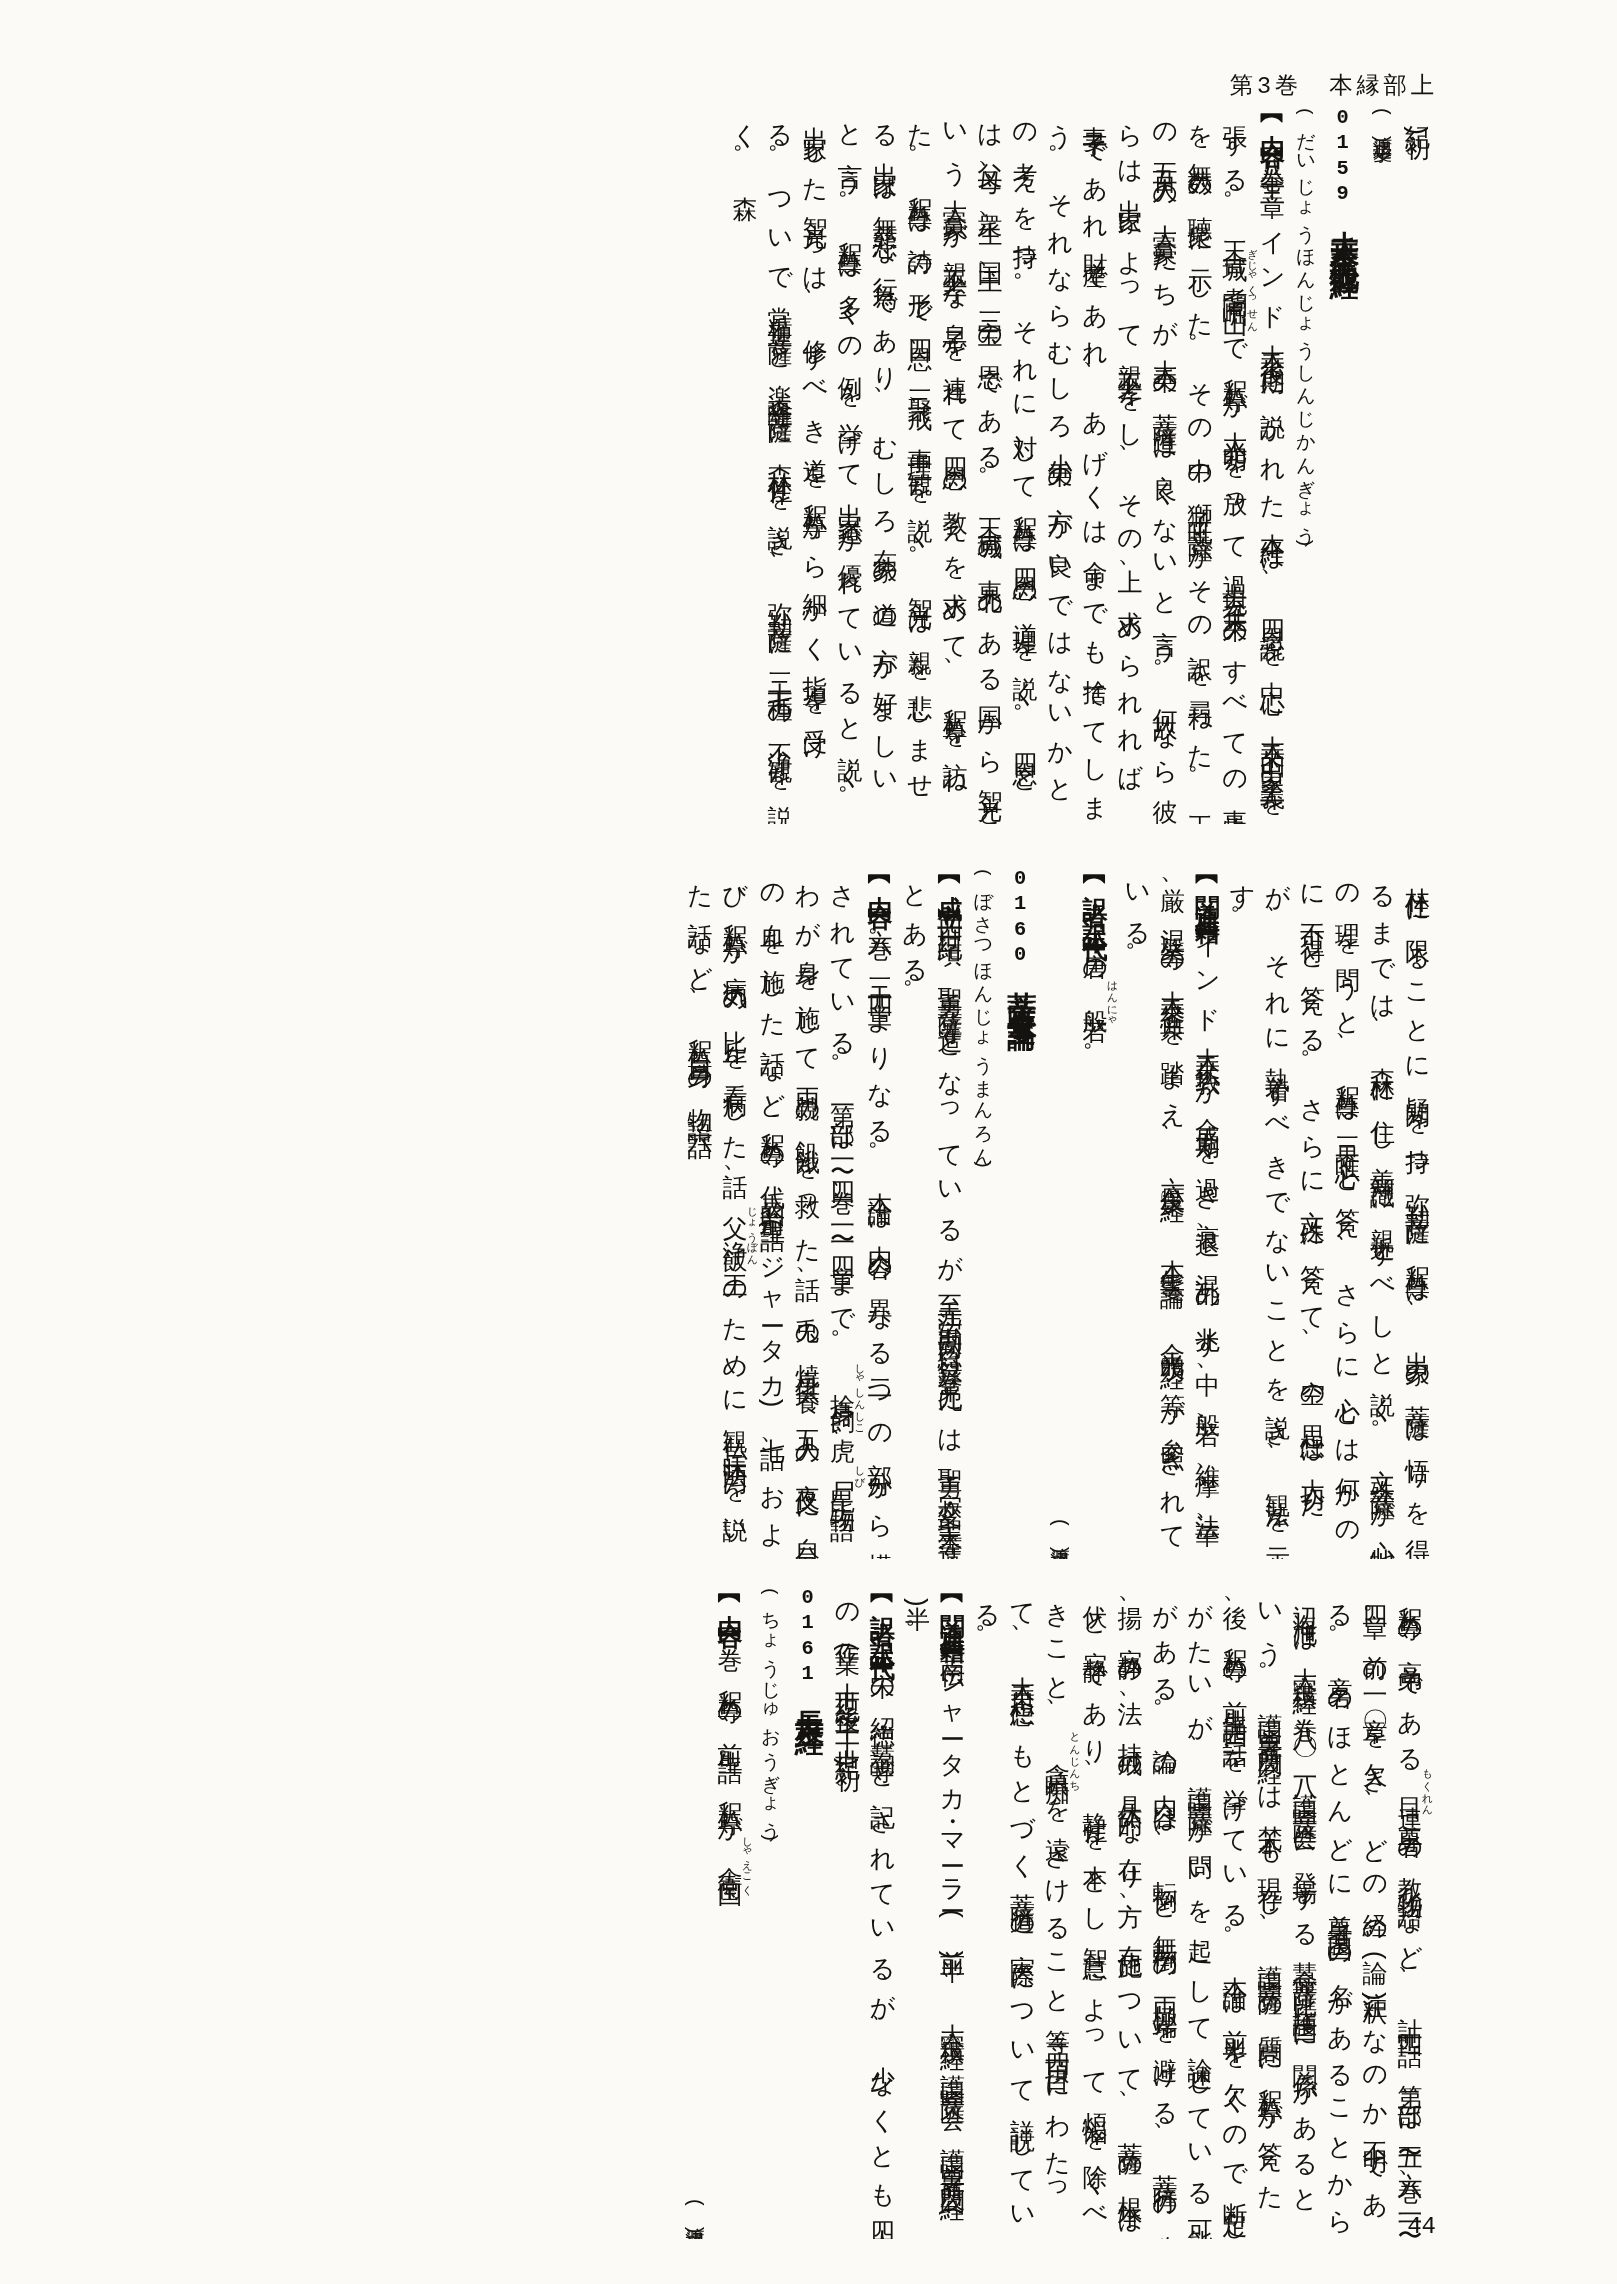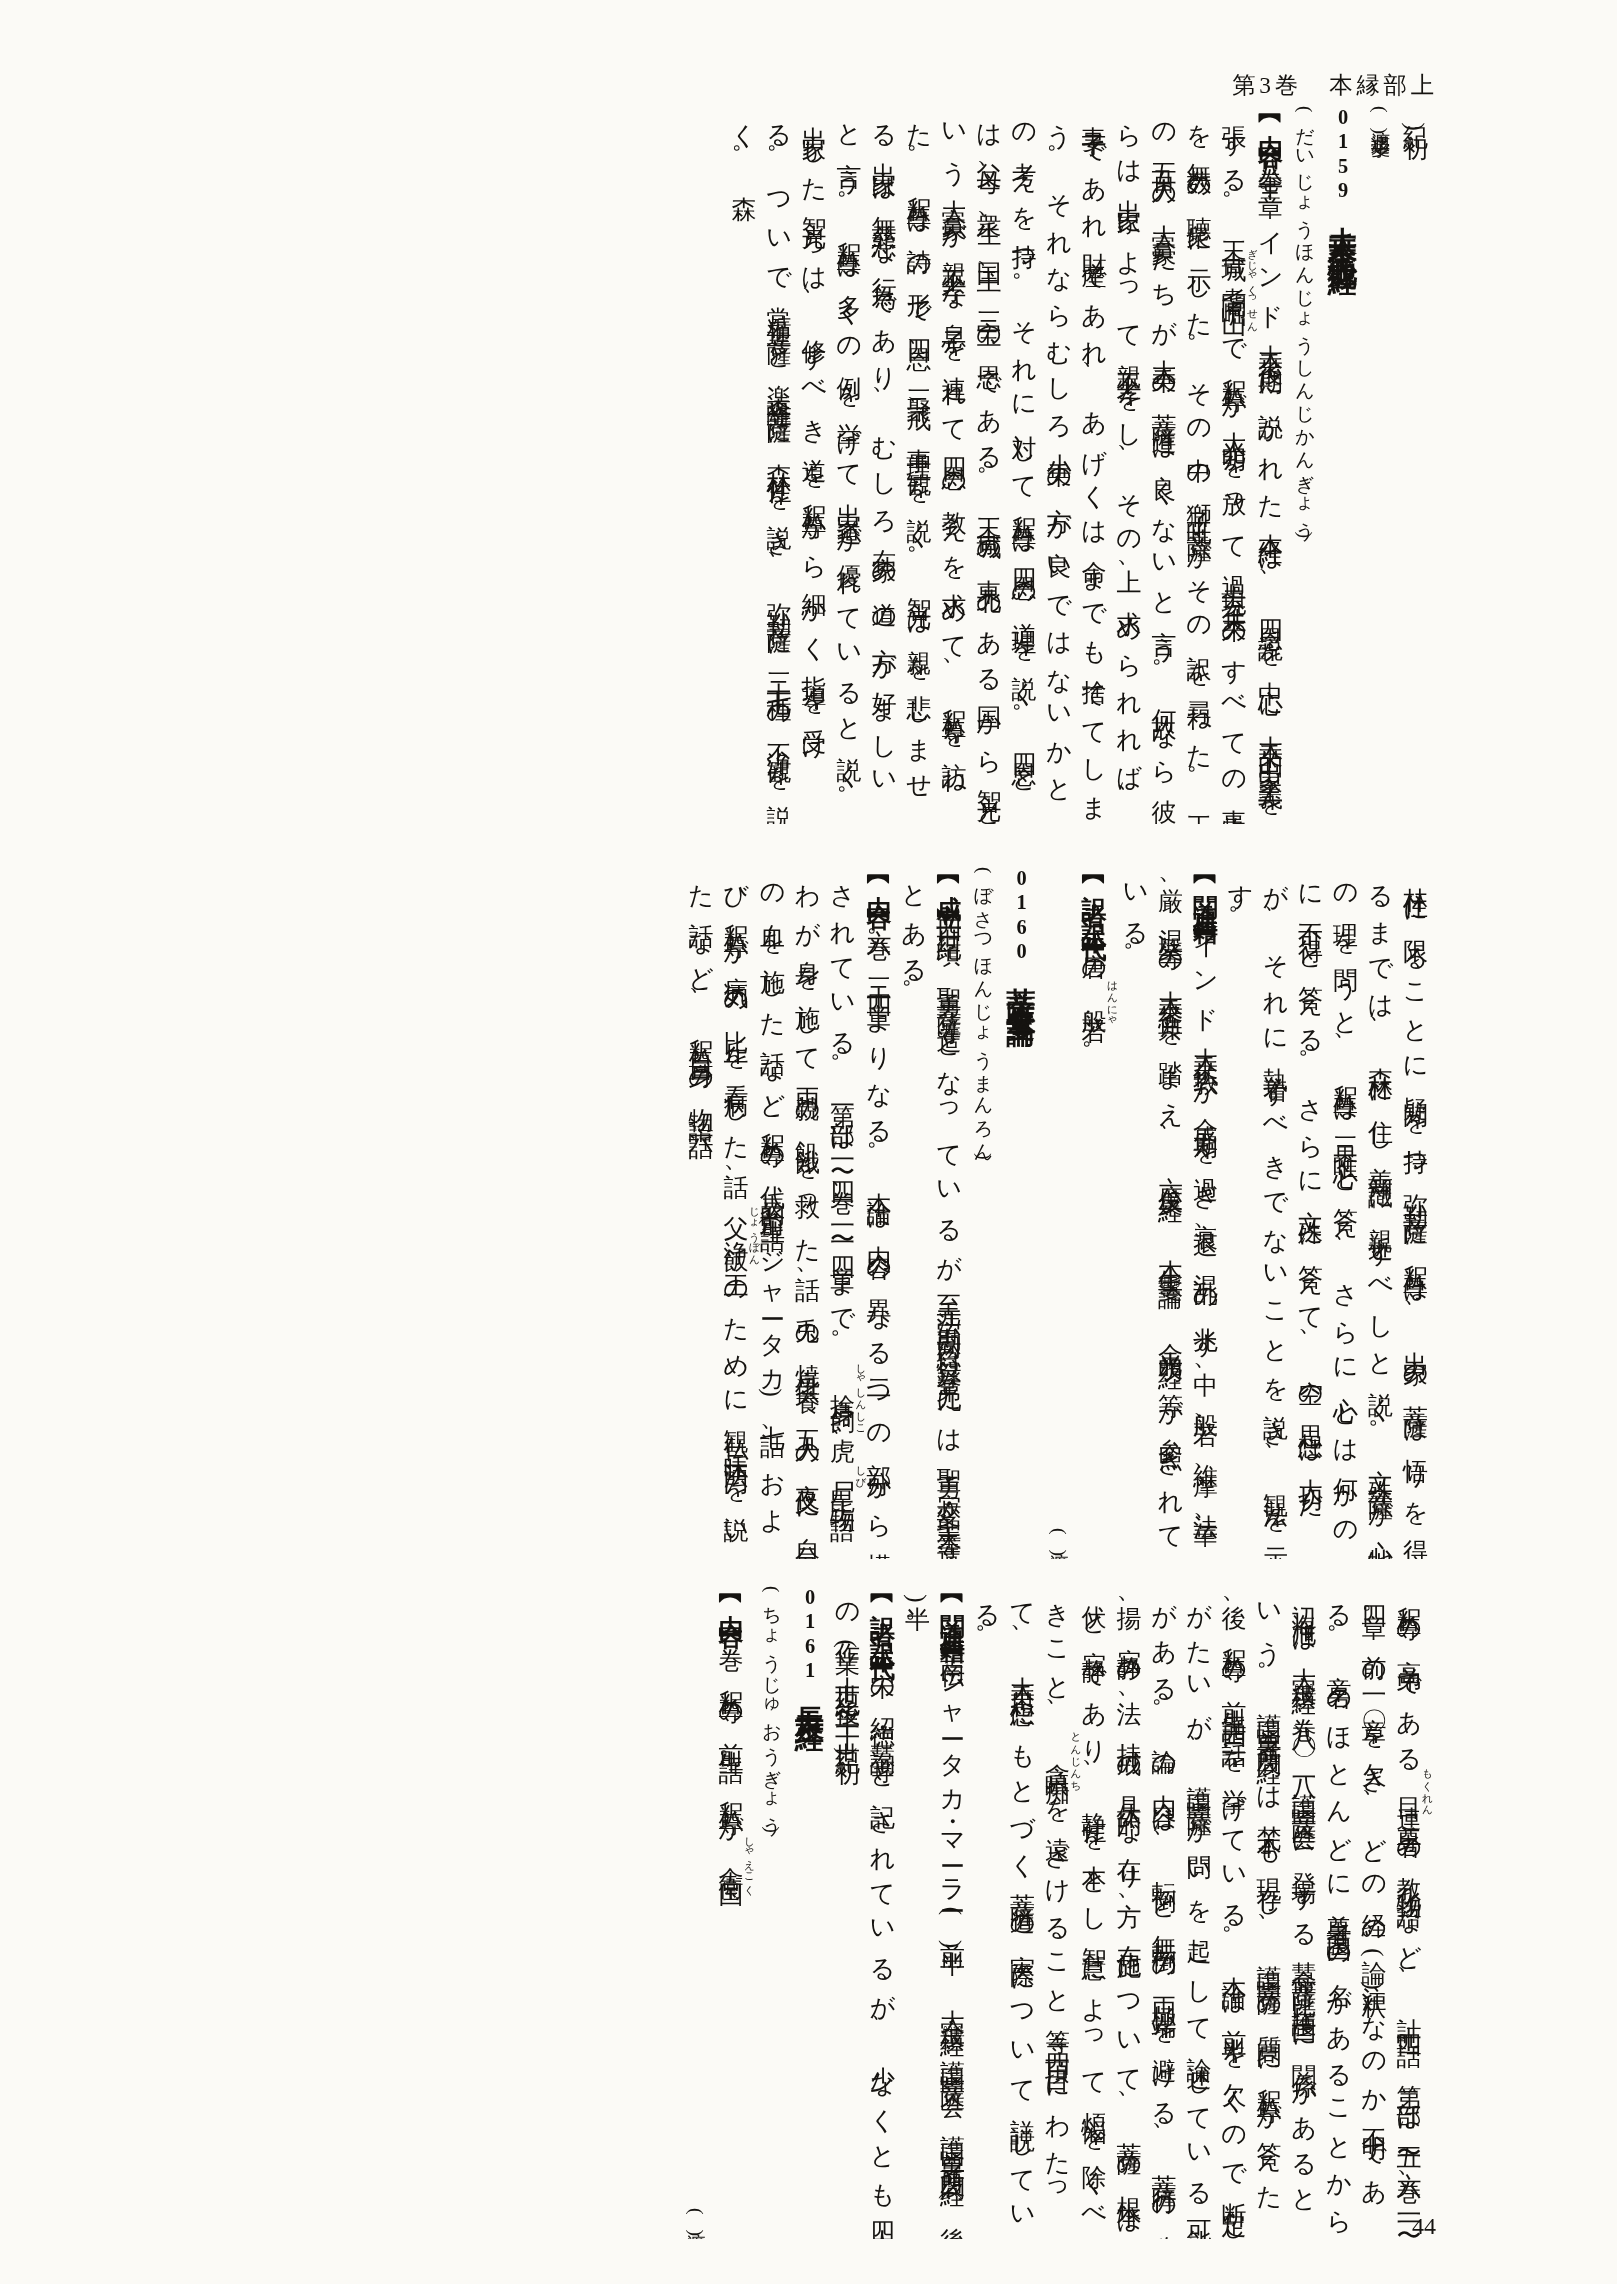--- a/index.html
+++ b/index.html
@@ -3,21 +3,21 @@
 <meta charset="utf-8">
 <style>
   html, body { margin: 0; padding: 0; background: #d8d6d0; }
   .page {
     position: relative;
     width: 1617px;
     height: 2284px;
     margin: 0 auto;
     background: #fbfaf6;
     color: #151310;
-    font-family: Liberation Serif, serif;
+    font-family: Liberation Mono, monospace;
     overflow: hidden;
   }
   .running-head {
     position: absolute;
     top: 69px;
     right: 179px;
     font-size: 23.4px;
     letter-spacing: 3.8px;
     white-space: pre;
   }

